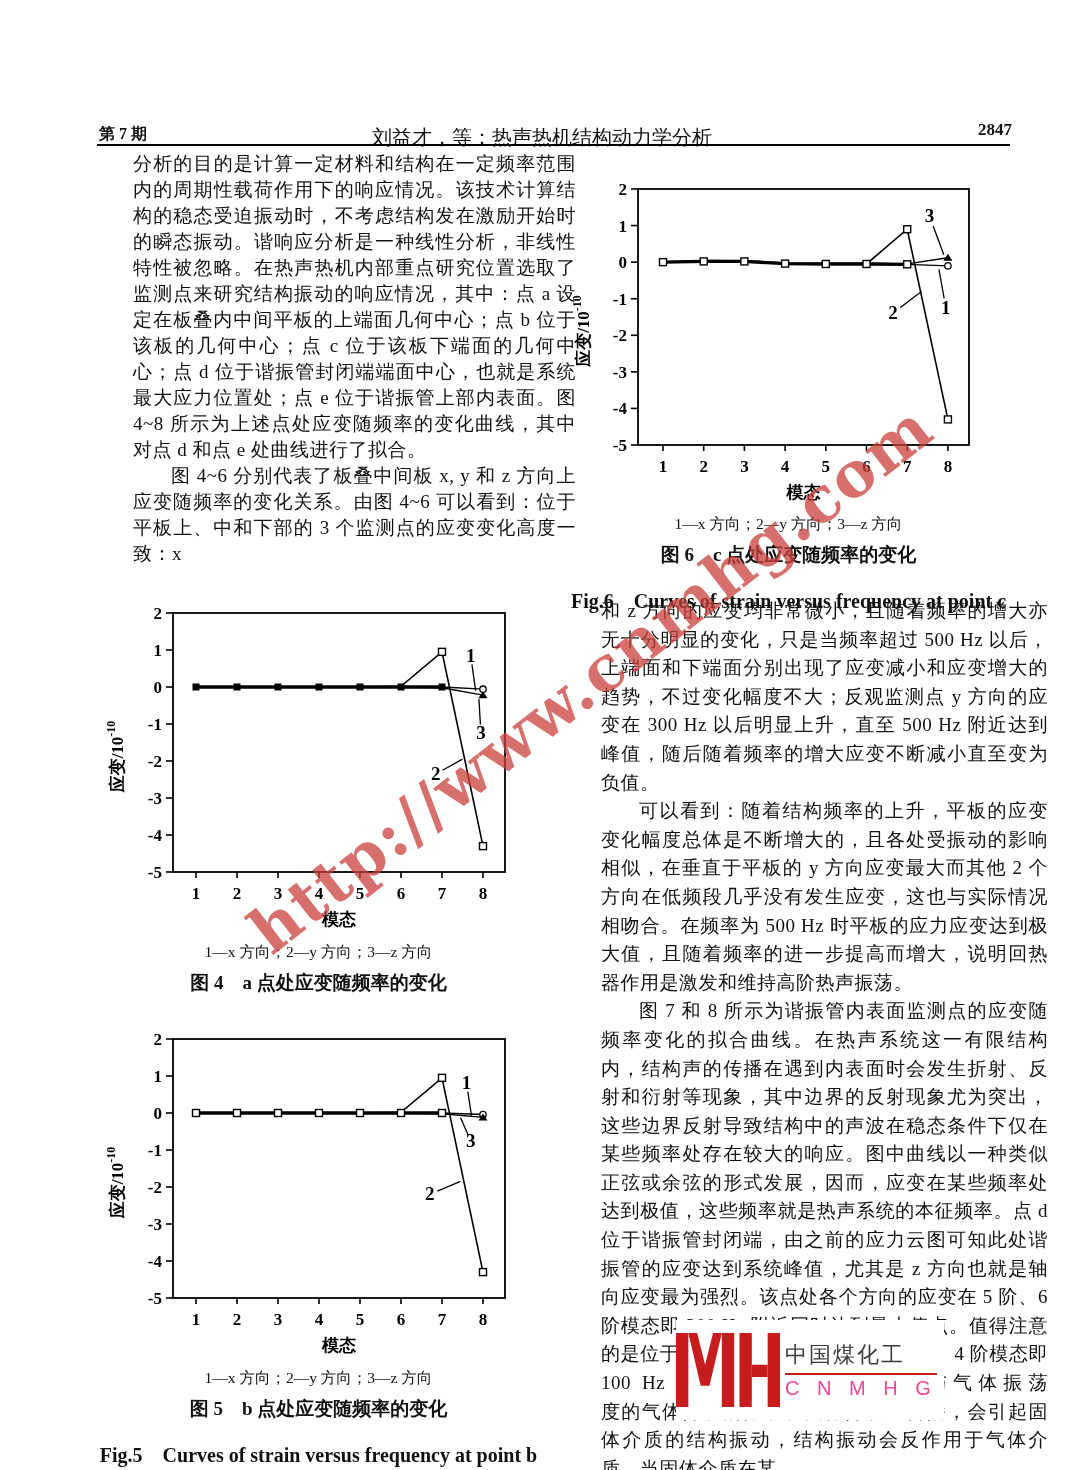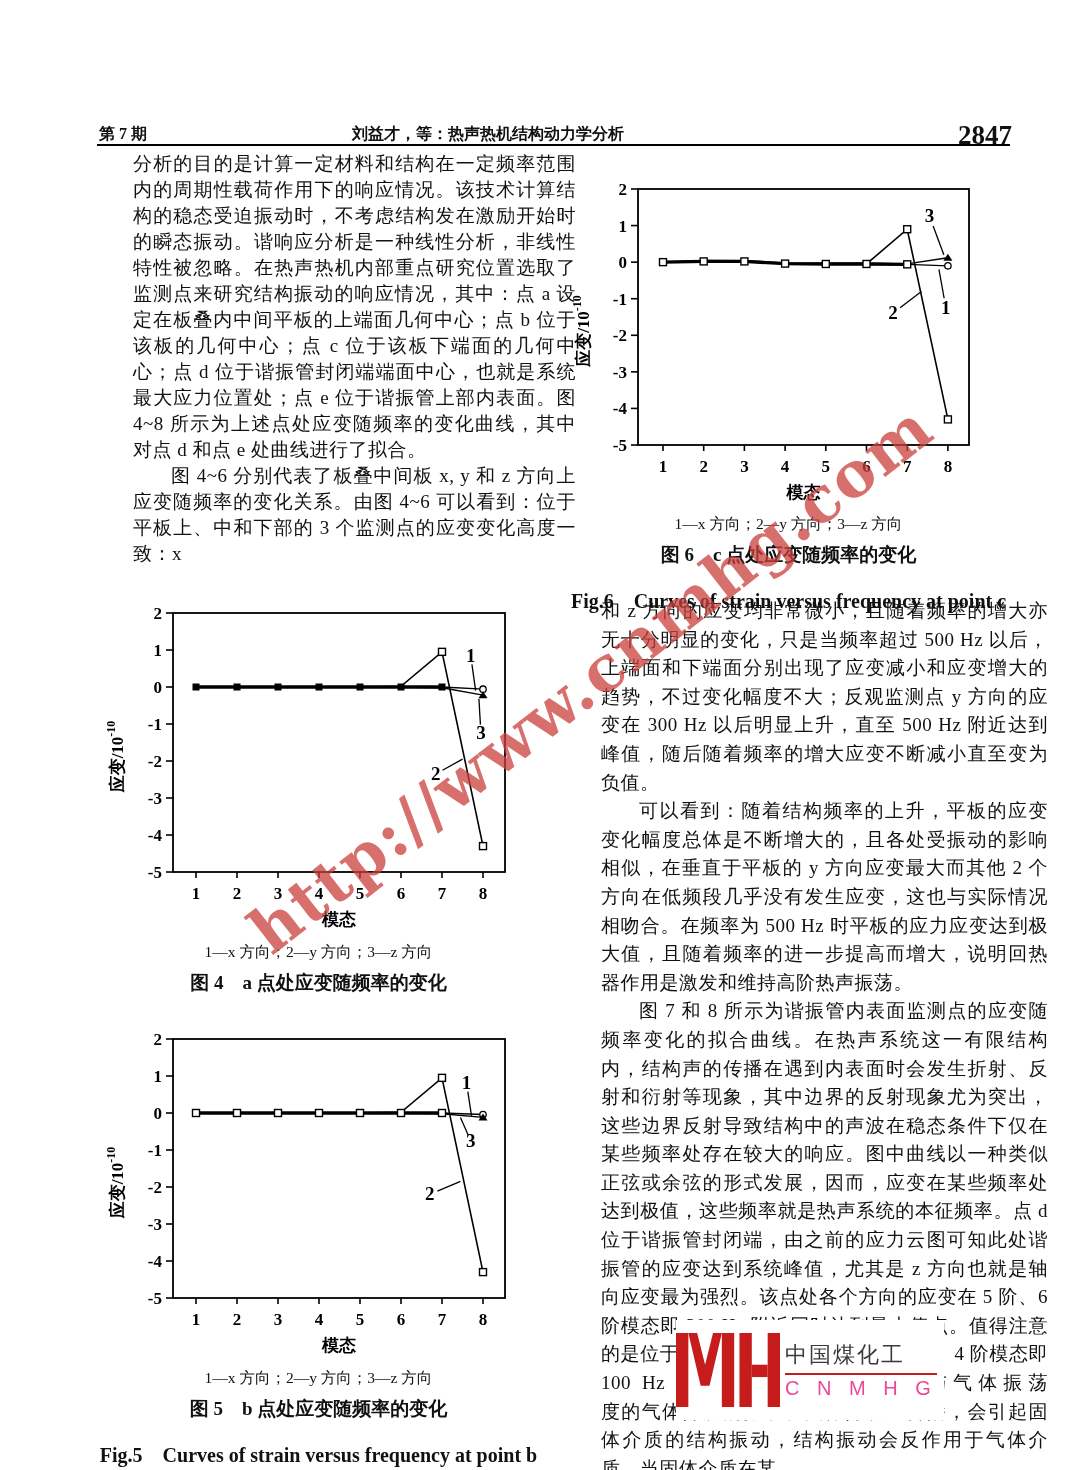--- a/index.html
+++ b/index.html
@@ -1,21 +1,21 @@
 <!DOCTYPE html>
 <html><head>
 <meta charset="utf-8">
 <style>
   html,body{margin:0;padding:0;background:#ffffff;}
   .page{position:relative;width:1084px;height:1470px;background:#fff;overflow:hidden;
         font-family:"Liberation Serif", serif;color:#111;border-radius:31px;}
   
   .hdr-issue{position:absolute;left:99px;top:124px;font-size:16px;font-weight:bold;}
-  .hdr-title{position:absolute;left:0;top:124px;width:976px;text-align:center;font-size:16px;font-weight:bold;}
-  .hdr-page{position:absolute;right:72px;top:120px;font-size:27px;font-weight:bold;}
+  .hdr-title{position:absolute;left:0;top:124px;width:1084px;text-align:center;font-size:20px;font-weight:normal;}
+  .hdr-page{position:absolute;right:72px;top:120px;font-size:17px;font-weight:bold;}
   .hdr-rule{position:absolute;left:97px;top:144px;width:913px;border-top:2.5px solid #000;}
   
   .para{position:absolute;text-align:justify;font-size:19px;line-height:26px;letter-spacing:0.5px;margin-left:36px;}
   .para p{margin:0;}
   .para p.indent{text-indent:2em;}
   .lcol{left:97px;top:151px;width:443px;}
   .rcol{left:565px;top:597px;width:447px;line-height:28.6px;}
   
   .figblock{position:absolute;width:443px;text-align:center;}
   .figblock svg{display:block;}

